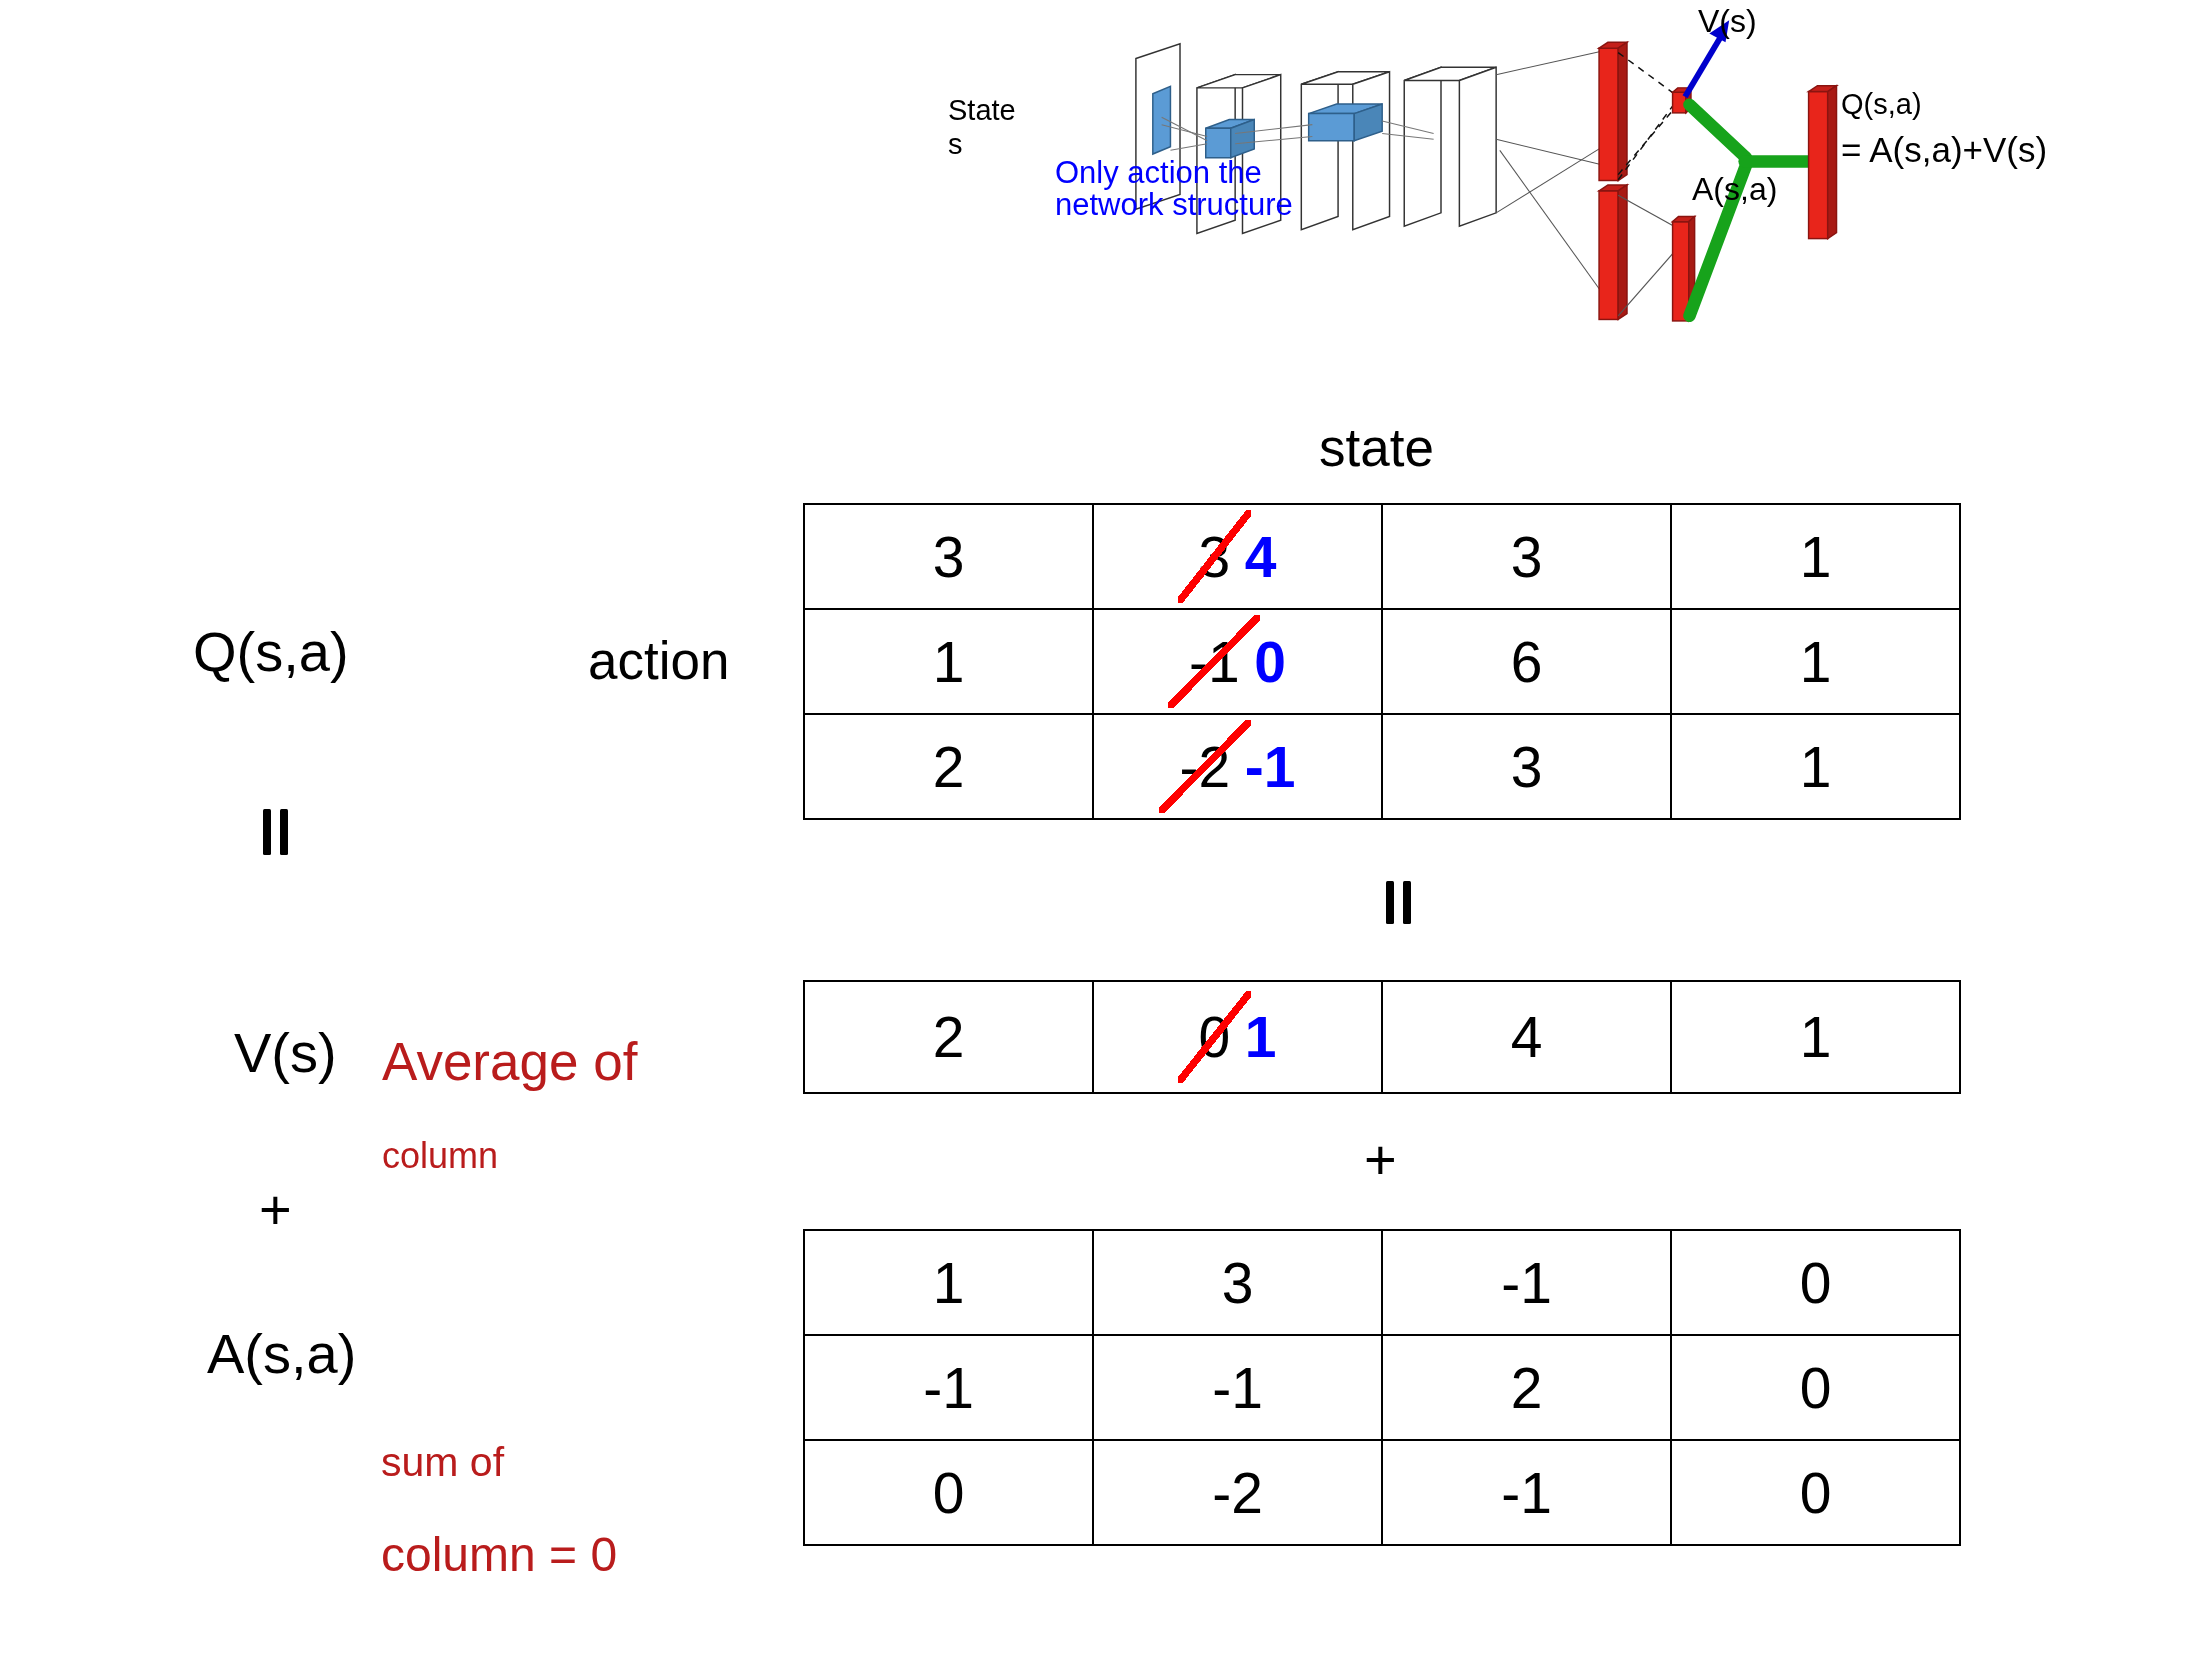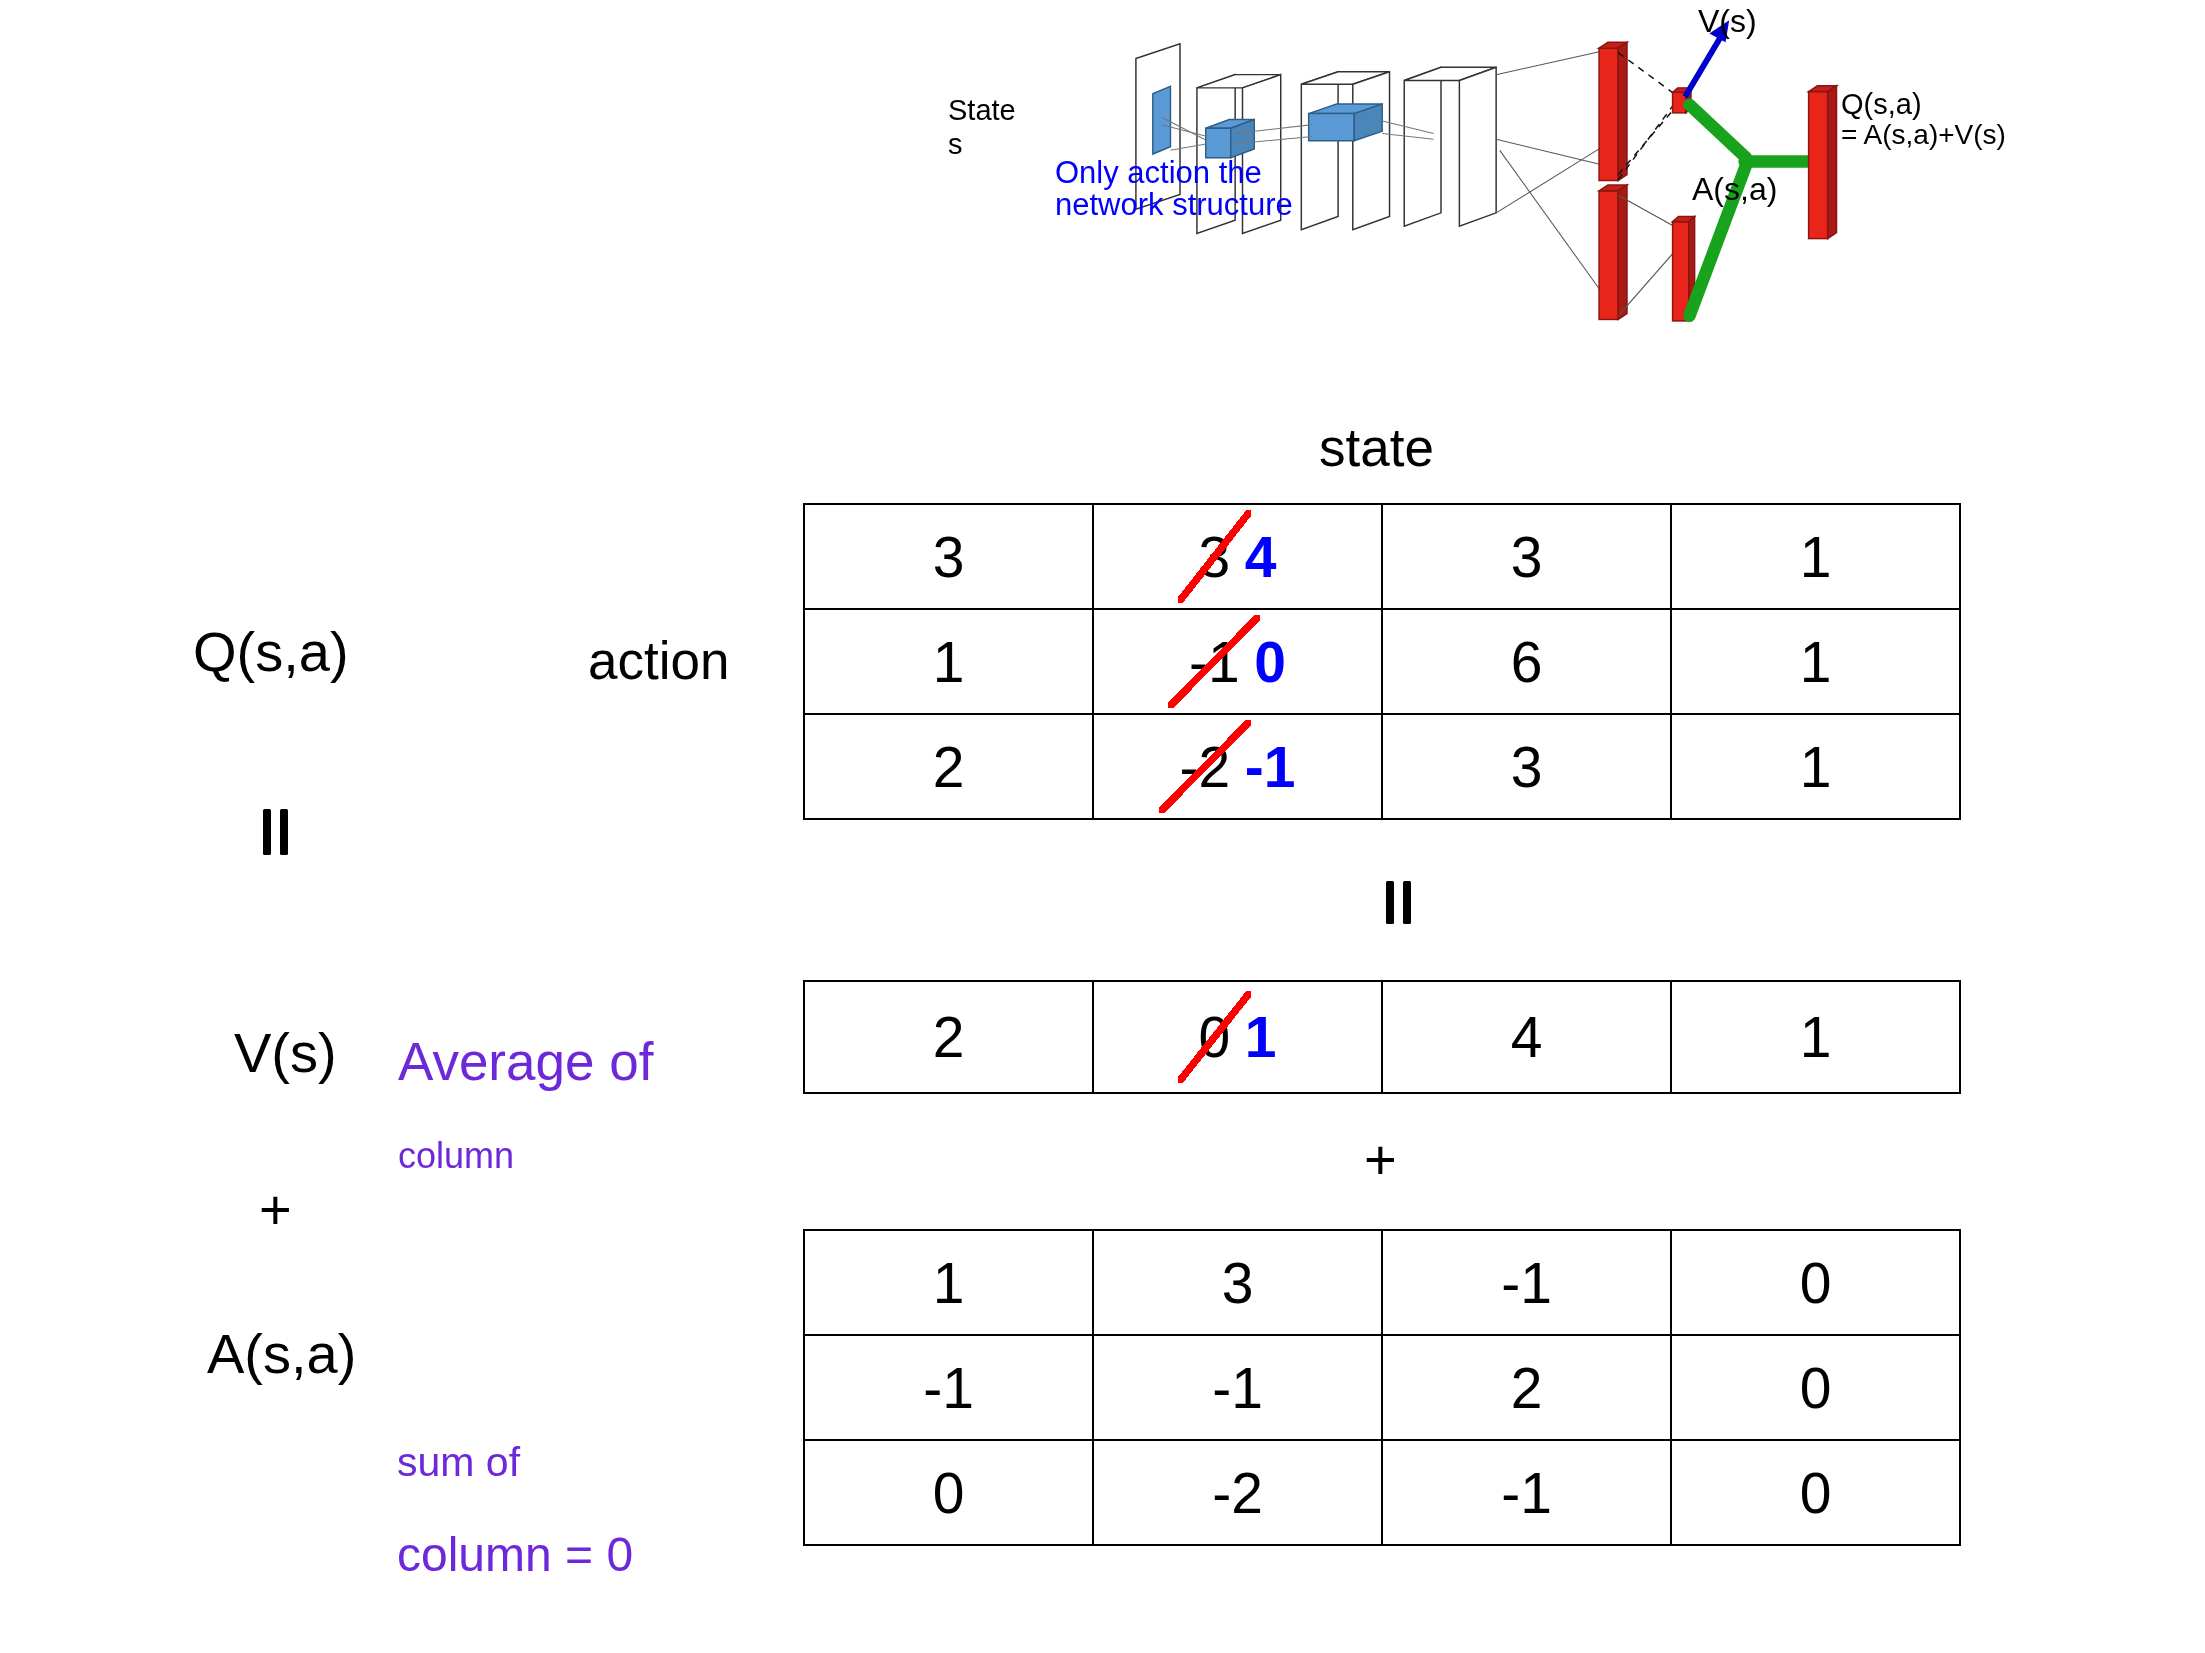--- a/index.html
+++ b/index.html
@@ -55,24 +55,23 @@
 
   
   .lbl {
     position: absolute;
     color: #000000;
     white-space: nowrap;
     line-height: 1.1;
   }
   .lbl-blue {
     position: absolute;
-    color: #6d28d9;
+    color: #b91c1c;
     white-space: nowrap;
     line-height: 1.25;
-    margin-left: 16px;
   }
 
   
   .eqbars {
     position: absolute;
     display: flex;
     gap: 8.8px;
   }
   .eqbars i {
     display: block;
@@ -257,21 +256,21 @@
     <span class="diag-label" style="left:-140px; top:87px;">State</span>
     <span class="diag-label" style="left:-140px; top:121px;">s</span>
 
     <span class="diag-label-blue" style="left:-33px; top:147px;">Only action the</span>
     <span class="diag-label-blue" style="left:-33px; top:179px;">network structure</span>
 
     <span class="diag-label" style="left:610px; top:-3.7px; font-size:32px;">V(s)</span>
     <span class="diag-label" style="left:604px; top:165px; font-size:32px;">A(s,a)</span>
 
     <span class="diag-label" style="left:753px; top:81px; font-size:29px;">Q(s,a)</span>
-    <span class="diag-label" style="left:753px; top:112px; font-size:28px;">= A(s,a)+V(s)</span>
+    <span class="diag-label" style="left:753px; top:123px; font-size:35px;">= A(s,a)+V(s)</span>
   </div>
 
   <div class="lbl" style="left:1319px; top:419px; font-size:53px;">state</div>
 
   <div class="lbl" style="left:588px; top:632px; font-size:53px;">action</div>
 
   <div class="lbl" style="left:193px; top:621px; font-size:56px;">Q(s,a)</div>
 
   <div class="eqbars" style="left:263px; top:809px; height:46px;">
     <i style="height:46px;"></i>

